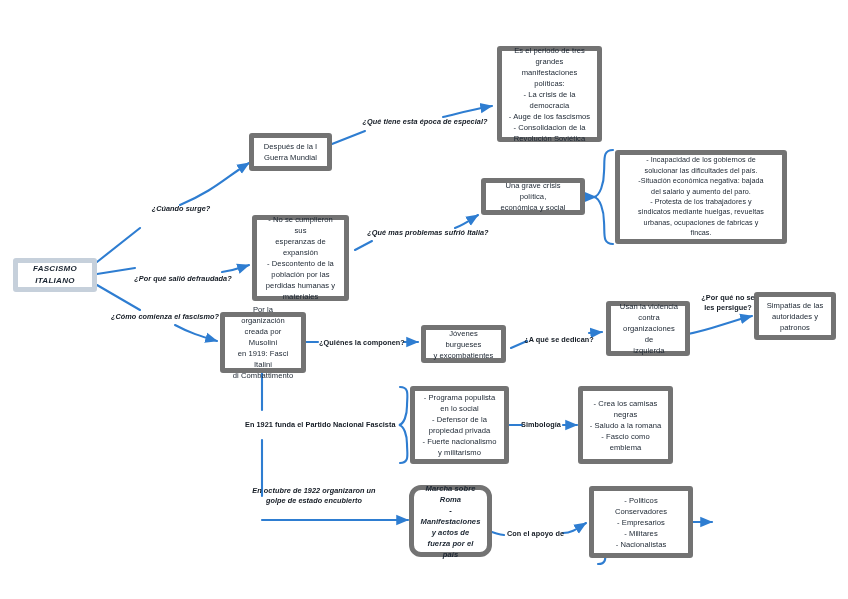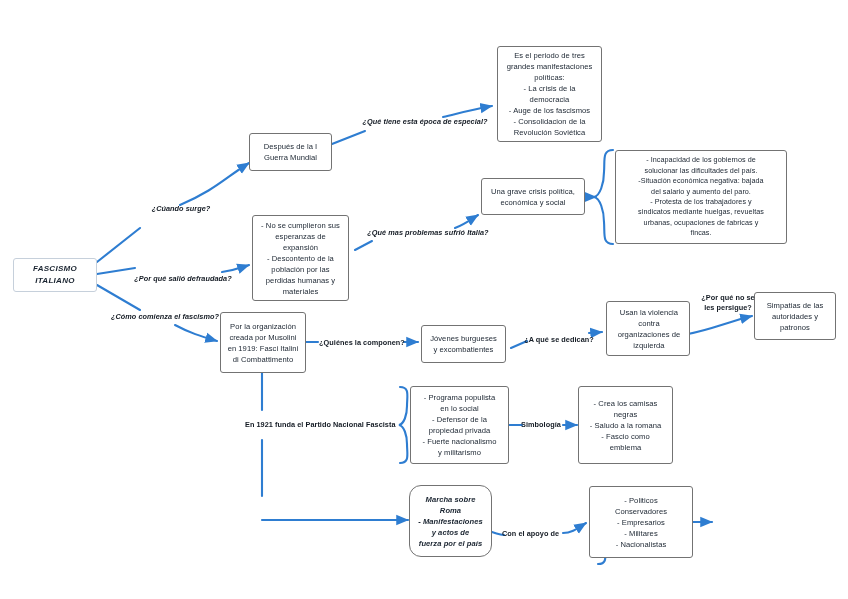--- a/index.html
+++ b/index.html
@@ -8,21 +8,21 @@
     font-family:"Liberation Sans","DejaVu Sans",sans-serif;
     color:#1a2430;
   }
   #canvas{position:absolute;inset:0;width:848px;height:599px;}
   svg.links{position:absolute;left:0;top:0;width:848px;height:599px;pointer-events:none;}
 
   .node{
     position:absolute;
     box-sizing:border-box;
     background:#ffffff;
-    border:1px solid #737373;
+    border:5px solid #737373;
     border-radius:3px;
     display:flex;align-items:center;justify-content:center;
     text-align:center;
     padding:5px 6px;
     font-size:7.6px;
     line-height:1.45;
     letter-spacing:0.05px;
   }
   .node .txt{white-space:pre-line;display:block;width:100%;}
 
@@ -224,16 +224,18 @@
 
   <div class="label plain" style="left:521px;top:335px;width:76px;">¿A qué se dedican?</div>
 
   <div class="label plain" style="left:692px;top:293px;width:72px;">¿Por qué no se
 les persigue?</div>
 
   <div class="label plain" style="left:225px;top:420px;width:240px;text-align:left;margin-left:20px;">En 1921 funda el Partido Nacional Fascista</div>
 
   <div class="label plain" style="left:513px;top:420px;width:56px;">Simbología</div>
 
-
-  <div class="label plain" style="left:502px;top:529px;width:62px;text-align:left;">Con el apoyo de</div>
+  <div class="label" style="left:238px;top:486px;width:152px;">En octubre de 1922 organizaron un
+golpe de estado encubierto</div>
+
+  <div class="label plain" style="left:502px;top:529px;width:62px;text-align:right;">Con el apoyo de</div>
 
 </div>
 
 </body></html>

